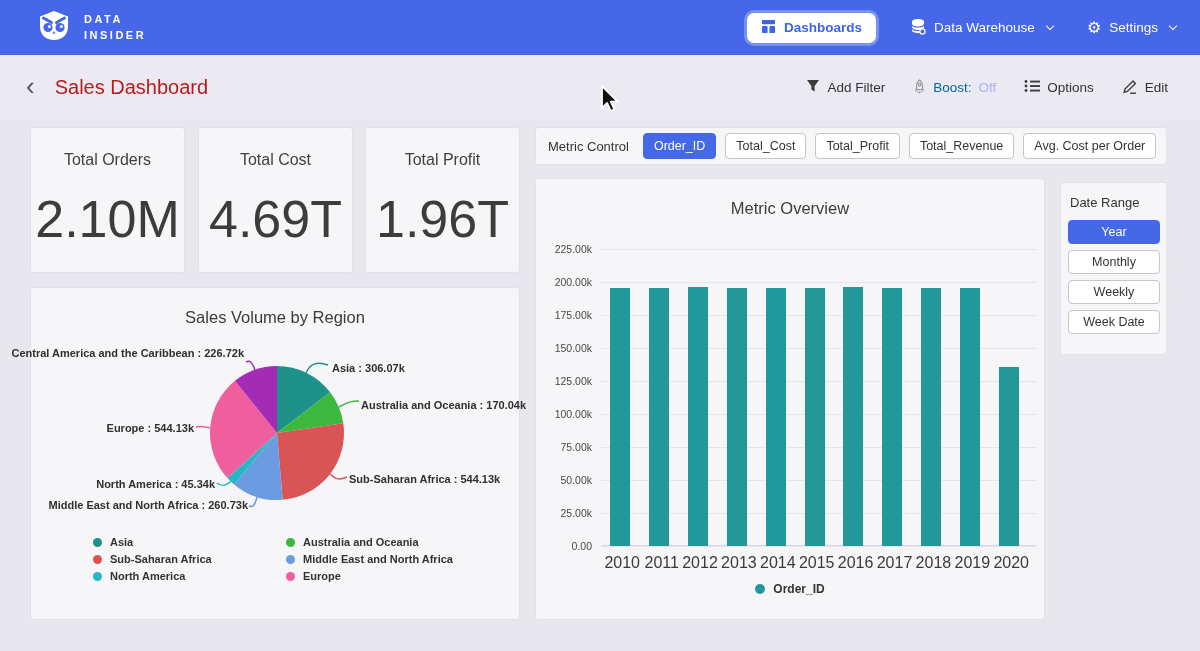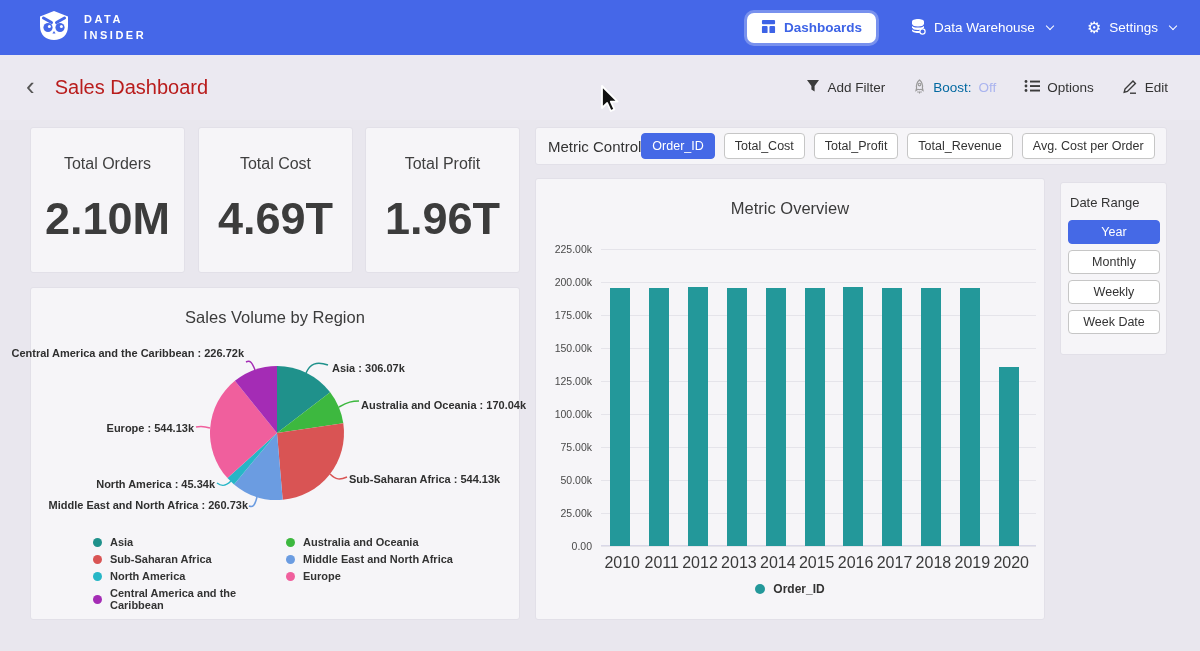--- a/index.html
+++ b/index.html
@@ -27,25 +27,25 @@
   .ph-actions { display:flex; align-items:center; gap:28px; }
   .action { display:flex; align-items:center; gap:7px; font-size:13.5px; font-weight:500; color:#333; cursor:pointer; }
   .boost-label { color:#0369a1; }
   .boost-state { color:#aab4ef; }
 
   .card { position:absolute; background:#f6f5f8; border:1px solid #e2e0e8; border-radius:3px; }
 
   
   .kpi { width:155px; height:146px; top:127px; display:flex; flex-direction:column; align-items:center; justify-content:center; gap:20px; }
   .kpi-label { font-size:16px; color:#3f3f3f; font-weight:500; }
-  .kpi-value { font-size:45px; color:#3c3c3c; font-weight:bold; }
+  .kpi-value { font-size:52px; color:#3c3c3c; font-weight:normal; }
 
   
   .metricbar { left:535px; top:127px; width:632px; height:38px; display:flex; align-items:center; padding-left:12px; }
-  .metricbar-label { font-size:15px; color:#333; }
+  .metricbar-label { font-size:13px; color:#333; margin-right:14px; }
   .mbtn { font-size:12.5px; color:#333; background:#fff; border:1px solid #c6c6c6; border-radius:4px;
           padding:5px 10px; margin-right:9px; cursor:pointer; }
   .mbtn.active, .dbtn.active { background:#4569e6; border-color:#4569e6; color:#fff; }
 
   
   .barcard { left:535px; top:178px; width:510px; height:442px; }
   .chart-title { position:absolute; left:0; width:100%; text-align:center; top:20px; font-size:16.5px; color:#3b3b3b; font-weight:500; }
   #bar-ylabels { position:absolute; left:0; top:70px; width:56px; height:297px; }
   .ylab { position:absolute; right:0; font-size:10.5px; color:#4a4a4a; transform:translateY(-6px); }
   #bar-plot { position:absolute; left:65px; top:70px; width:435px; height:297px; }
@@ -315,24 +315,20 @@
         <span>Middle East and North Africa</span>
       </div>
       <div class="pl-item">
         <span class="pl-dot" style="background: rgb(39, 182, 198);"></span>
         <span>North America</span>
       </div>
       <div class="pl-item">
         <span class="pl-dot" style="background: rgb(240, 95, 157);"></span>
         <span>Europe</span>
       </div>
-      <div class="pl-item">
-        <span class="pl-dot" style="background: rgb(164, 44, 181);"></span>
-        <span>Central America and the Caribbean</span>
-      </div>
     </div>
 </div>
 
 <div class="cursor">
   <svg width="26" height="30" viewBox="0 0 26 30">
     <path d="M6,2 L6,24 L11.2,19 L14.8,27 L18.4,25.4 L14.8,17.6 L21.6,17.6 Z" fill="#111111" stroke="#ffffff" stroke-width="1.8" stroke-linejoin="round"></path>
   </svg>
 </div>
 
 </body></html>

